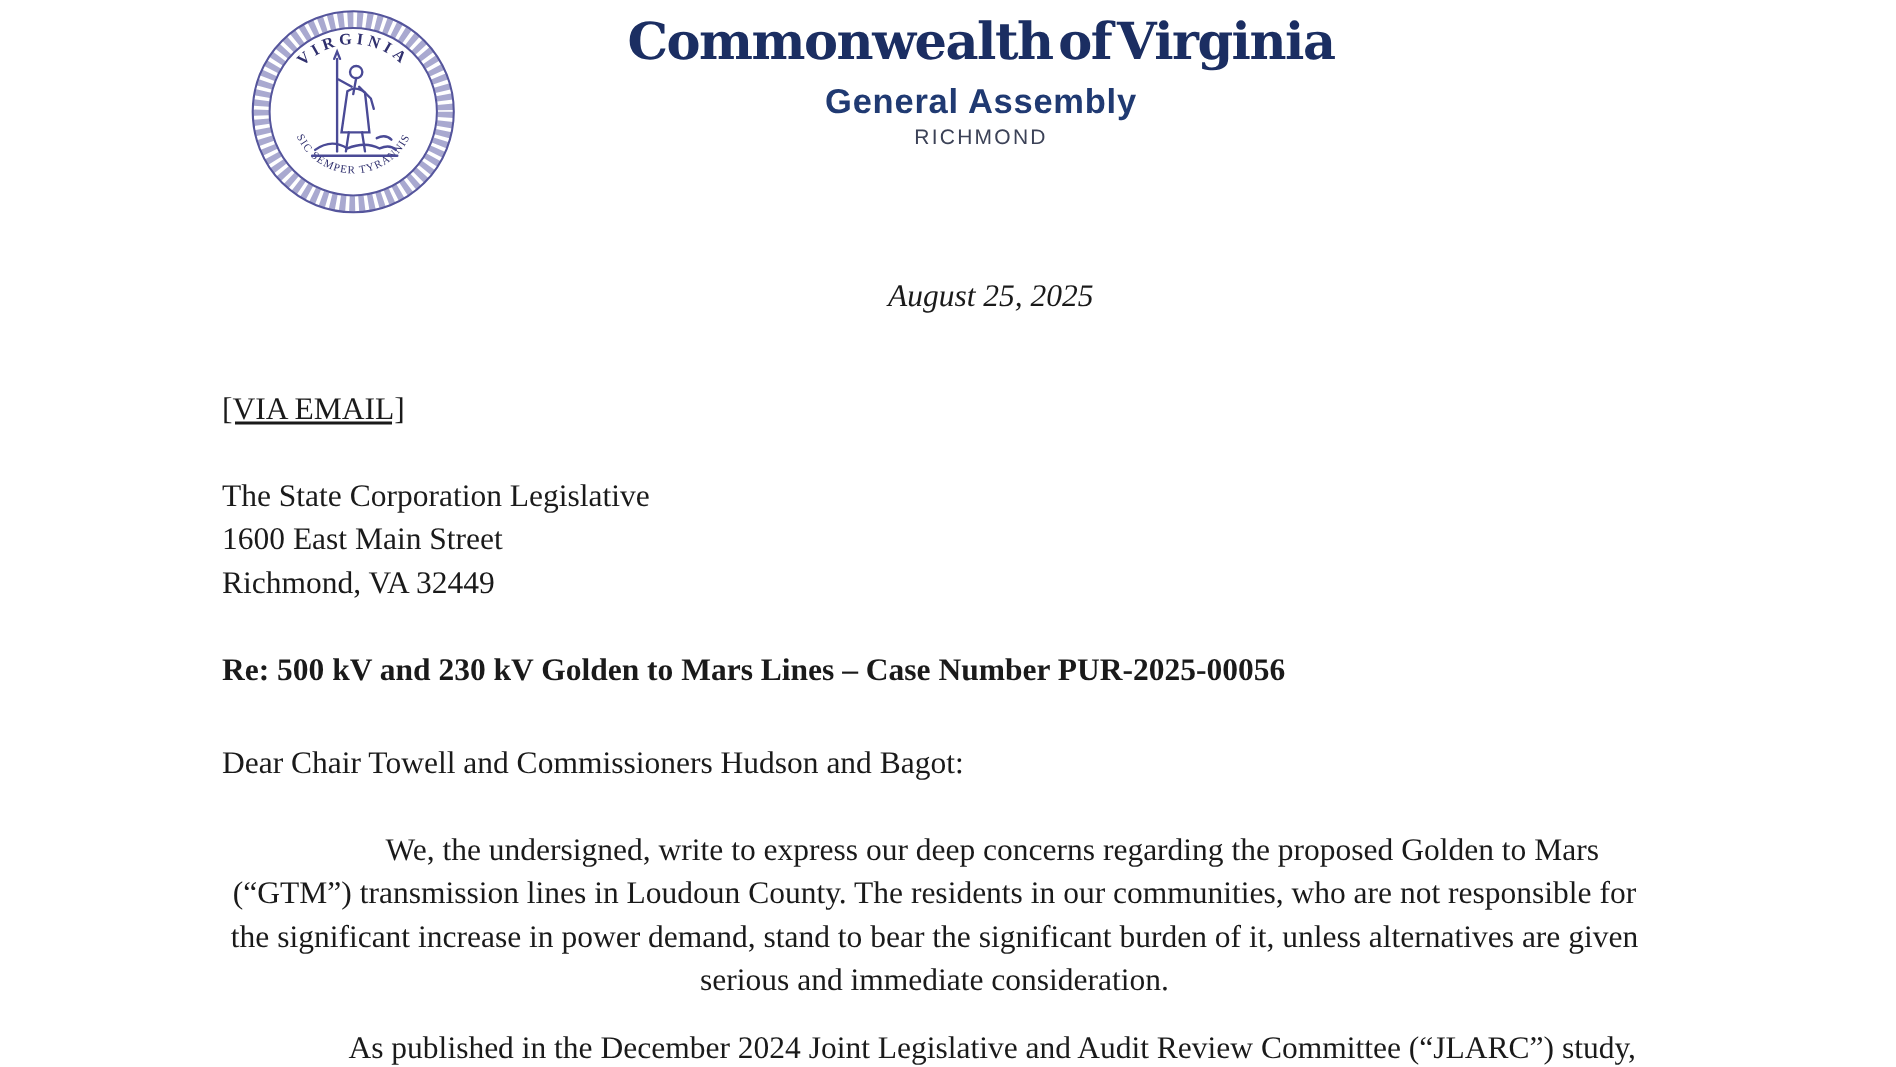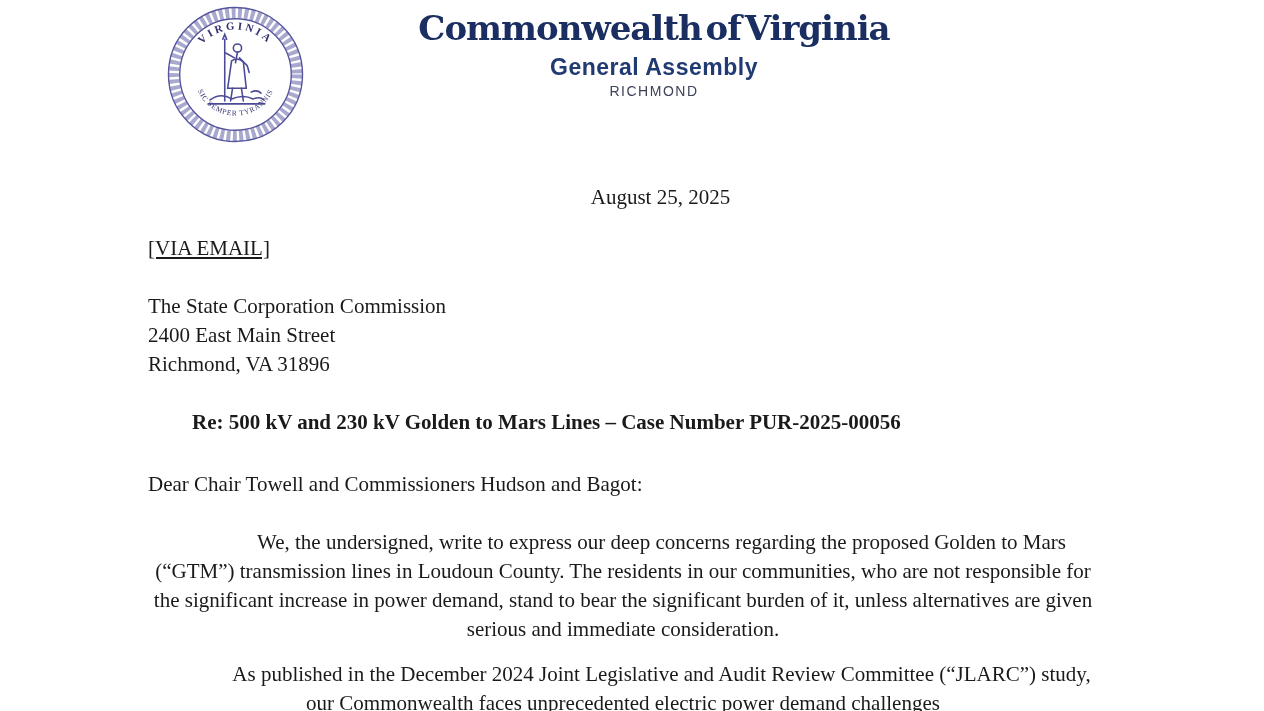--- a/index.html
+++ b/index.html
@@ -62,30 +62,30 @@
     position: absolute;
     left: 148px;
     top: 183px;
     width: 963px;
     font-size: 21px;
     line-height: 29px;
   }
   .date-line {
     text-align: center;
     transform: translateX(31px);
+    font-style: italic;
   }
   .via-line {
-    margin-top: 22px;
+    margin-top: 46px;
     text-decoration: underline;
   }
   .address-block { margin-top: 29px; }
   .subject-line {
     margin-top: 29px;
     font-weight: bold;
-    margin-left: 44px;
   }
   .salutation-line { margin-top: 33px; }
   .paragraph {
     margin-top: 29px;
     text-indent: 77px;
     width: 950px;
     text-align: center;
   }
   .paragraph.last { margin-top: 16px; }
 </style>
@@ -132,23 +132,23 @@
     <div class="org-subtitle">General Assembly</div>
     <div class="org-city">RICHMOND</div>
   </div>
 
   <div class="letter">
     <div class="date-line">August 25, 2025</div>
 
     <div class="via-line">[VIA EMAIL]</div>
 
     <div class="address-block">
-      <div>The State Corporation Commission</div>
-      <div>2400 East Main Street</div>
-      <div>Richmond, VA 31896</div>
+      <div>The State Corporation Legislative</div>
+      <div>1600 East Main Street</div>
+      <div>Richmond, VA 32449</div>
     </div>
 
     <div class="subject-line">Re: 500 kV and 230 kV Golden to Mars Lines – Case Number PUR-2025-00056</div>
 
     <div class="salutation-line">Dear Chair Towell and Commissioners Hudson and Bagot:</div>
 
     <div class="paragraph">We, the undersigned, write to express our deep concerns regarding the proposed Golden to Mars (“GTM”) transmission lines in Loudoun County. The residents in our communities, who are not responsible for the significant increase in power demand, stand to bear the significant burden of it, unless alternatives are given serious and immediate consideration.</div>
 
     <div class="paragraph last">As published in the December 2024 Joint Legislative and Audit Review Committee (“JLARC”) study, our Commonwealth faces unprecedented electric power demand challenges</div>
   </div>

